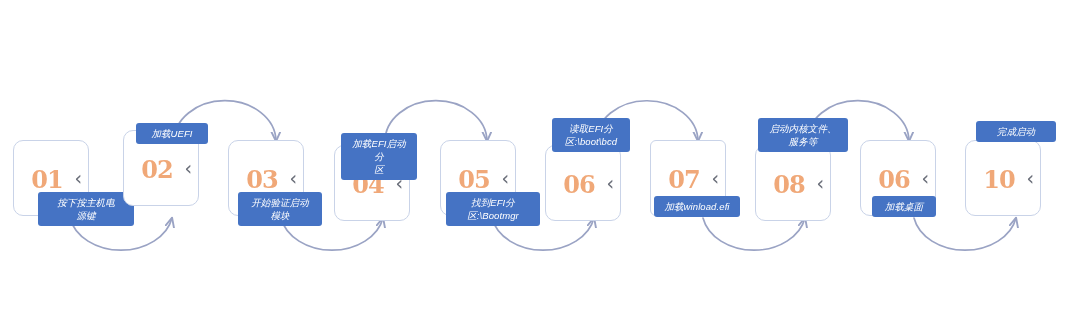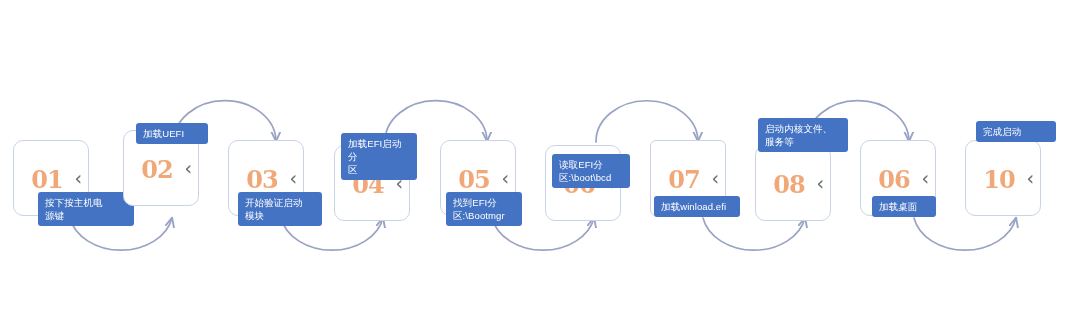--- a/index.html
+++ b/index.html
@@ -65,26 +65,27 @@
     color: #6b6f7a;
     font-family: "DejaVu Sans", sans-serif;
     user-select: none;
   }
   .step-label {
     position: absolute;
     background: #4573c4;
     color: #ffffff;
     font-size: 9.5px;
     line-height: 13px;
-    text-align: left;
+    text-align: center;
     border-radius: 3px;
     padding: 4px 7px;
     box-sizing: border-box;
     white-space: pre-line;
     letter-spacing: 0.1px;
+    font-style: italic;
   }
 </style>
 </head>
 <body>
 
 <div id="canvas">
 
   <svg id="arc-layer" viewBox="0 0 1080 314" xmlns="http://www.w3.org/2000/svg">
     <defs>
       <marker id="arrowhead" markerWidth="7" markerHeight="7" refX="5.4" refY="3" orient="auto" markerUnits="strokeWidth">
@@ -136,29 +137,29 @@
           <div class="step-caret">‹</div>
         </div>
         <div class="step-label" style="left: 341px; top: 133px; width: 76px;">加载EFI启动分
 区</div>
       </div>
       <div class="step">
         <div class="step-box" style="left: 440px; top: 140px;">
           <div class="step-num">05</div>
           <div class="step-caret">‹</div>
         </div>
-        <div class="step-label" style="left: 446px; top: 192px; width: 76px;">找到EFI分
+        <div class="step-label" style="left: 446px; top: 192px; width: 94px;">找到EFI分
 区:\Bootmgr</div>
       </div>
       <div class="step">
         <div class="step-box" style="left: 545px; top: 145px;">
           <div class="step-num">06</div>
           <div class="step-caret">‹</div>
         </div>
-        <div class="step-label" style="left: 552px; top: 118px; width: 78px; margin-top: 36px;">读取EFI分
+        <div class="step-label" style="left: 552px; top: 118px; width: 78px;">读取EFI分
 区:\boot\bcd</div>
       </div>
       <div class="step">
         <div class="step-box" style="left: 650px; top: 140px; border-radius: 6px;">
           <div class="step-num">07</div>
           <div class="step-caret">‹</div>
         </div>
         <div class="step-label" style="left: 654px; top: 196px; width: 86px;">加载winload.efi</div>
       </div>
       <div class="step">

